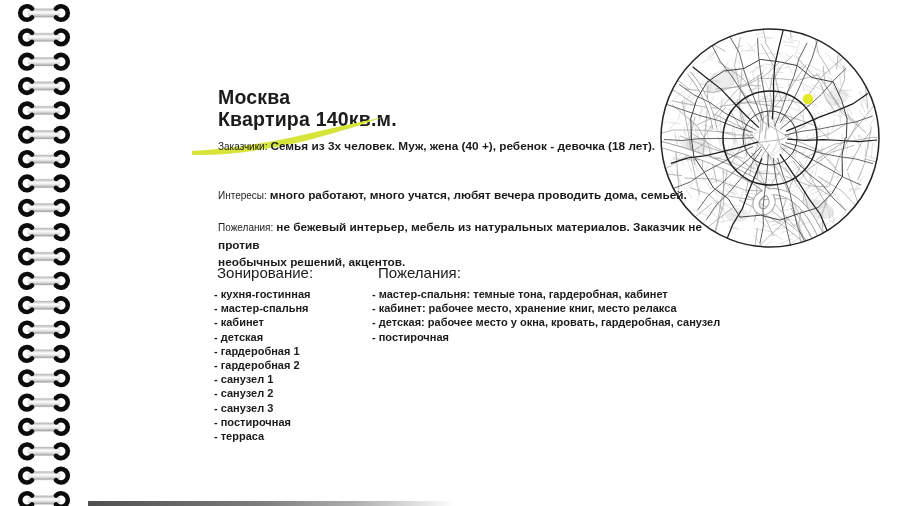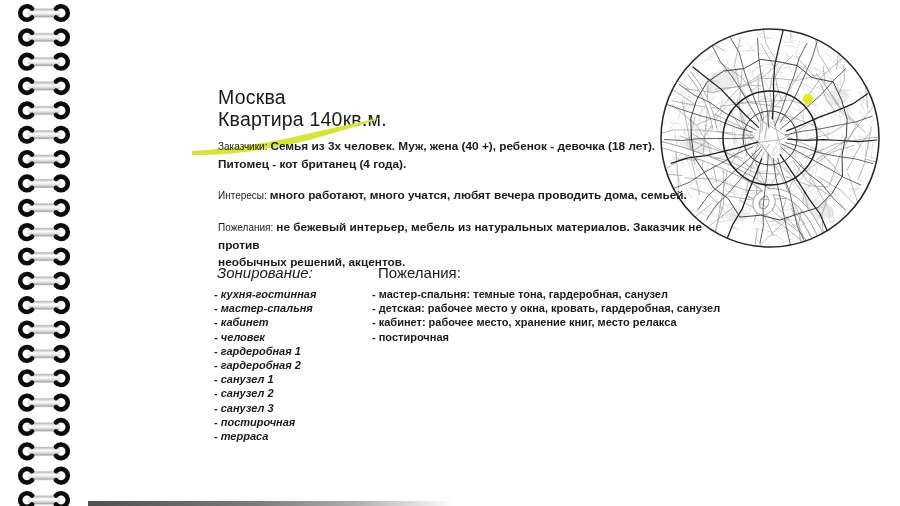--- a/index.html
+++ b/index.html
@@ -1,28 +1,28 @@
 <!DOCTYPE html>
 <html><head>
 <meta charset="utf-8">
 <style>
   html,body{margin:0;padding:0;background:#ffffff;}
   .page{position:relative;width:900px;height:506px;background:#ffffff;overflow:hidden;
         font-family:"Liberation Sans",sans-serif;color:#1b1b1b;}
   .spiral{position:absolute;left:0;top:0;}
   .sheet{position:absolute;inset:0;}
-  .title-block{position:absolute;left:218px;top:86px;font-size:19.5px;line-height:22px;font-weight:400;letter-spacing:.2px;}
+  .title-block{position:absolute;left:218px;top:86px;font-size:19.5px;line-height:22px;font-weight:700;letter-spacing:.2px;}
   .swoosh{position:absolute;left:186px;top:113px;width:200px;height:46px;}
   .para{position:absolute;margin:0;font-size:11.8px;font-weight:700;line-height:16.8px;}
   .para .lbl{font-size:10px;font-weight:400;margin-right:3px;}
   .p-clients{left:218px;top:138px;width:470px;}
   .p-interests{left:218px;top:187px;width:520px;}
   .p-wishes{left:218px;top:219px;width:520px;}
   .col{position:absolute;}
-  .col-zoning{left:214px;top:264px;font-style:italic;}
+  .col-zoning{left:214px;top:264px;}
   .col-wishes{left:372px;top:264px;}
   .col-h{font-size:15px;font-weight:400;line-height:18px;margin:0 0 5px 3px;}
   .col-wishes .col-h{margin-left:6px;}
   .li{font-size:11px;font-weight:700;line-height:14.2px;white-space:nowrap;}
   .map-wrap{position:absolute;left:659px;top:27px;width:222px;height:222px;}
   .curl-shadow{position:absolute;left:88px;bottom:0;width:382px;height:5px;opacity:.9;
     background:linear-gradient(to right,#3c3c3c 0%,#6e6e6e 45%,#a5a5a5 70%,rgba(180,180,180,0) 96%);}
 </style>
 </head>
 <body>
@@ -71,49 +71,49 @@
     <div class="title-block">
       <div>Москва</div>
       <div>Квартира 140кв.м.</div>
     </div>
 
     <svg class="swoosh" viewBox="0 0 200 46">
       <path id="swooshPath" d="M 6 38 C 40 36 85 30 125 20 C 150 14 175 9 197 4
                C 176 12 152 19 127 26 C 87 36 42 43 6 42 Z" fill="#d7e43a"></path>
     </svg>
 
-    <p class="para p-clients"><span class="lbl">Заказчики:</span><span>Семья из 3х человек. Муж, жена (40 +), ребенок - девочка (18 лет).</span><br><span>Питомец - кот британец (4 года).</span></p>
+    <p class="para p-clients"><span class="lbl">Заказчики:</span><span>Семья из 3х человек. Муж, жена (40 +), ребенок - девочка (18 лет).</span><br></p>
 
     <p class="para p-interests"><span class="lbl">Интересы:</span><span>много работают, много учатся, любят вечера проводить дома, семьей.</span></p>
 
     <p class="para p-wishes"><span class="lbl">Пожелания:</span><span>не бежевый интерьер, мебель из натуральных материалов. Заказчик не против</span><br><span>необычных решений, акцентов.</span></p>
 
     <div class="col col-zoning">
       <div class="col-h">Зонирование:</div>
       <div id="zoning-items">
           <div class="li">- кухня-гостинная</div>
           <div class="li">- мастер-спальня</div>
           <div class="li">- кабинет</div>
-          <div class="li">- человек</div>
+          <div class="li">- детская</div>
           <div class="li">- гардеробная 1</div>
           <div class="li">- гардеробная 2</div>
           <div class="li">- санузел 1</div>
           <div class="li">- санузел 2</div>
           <div class="li">- санузел 3</div>
           <div class="li">- постирочная</div>
           <div class="li">- терраса</div>
         </div>
     </div>
 
     <div class="col col-wishes">
       <div class="col-h">Пожелания:</div>
       <div id="wishes-items">
-          <div class="li">- мастер-спальня: темные тона, гардеробная, санузел</div>
+          <div class="li">- мастер-спальня: темные тона, гардеробная, кабинет</div>
+          <div class="li">- кабинет: рабочее место, хранение книг, место релакса</div>
           <div class="li">- детская: рабочее место у окна, кровать, гардеробная, санузел</div>
-          <div class="li">- кабинет: рабочее место, хранение книг, место релакса</div>
           <div class="li">- постирочная</div>
         </div>
     </div>
 
     <div class="map-wrap">
       <svg id="mapSvg" width="222" height="222" viewBox="0 0 222 222">
           <defs>
             <clipPath id="mclip">
               <circle cx="111" cy="111" r="109"></circle>
             </clipPath>

